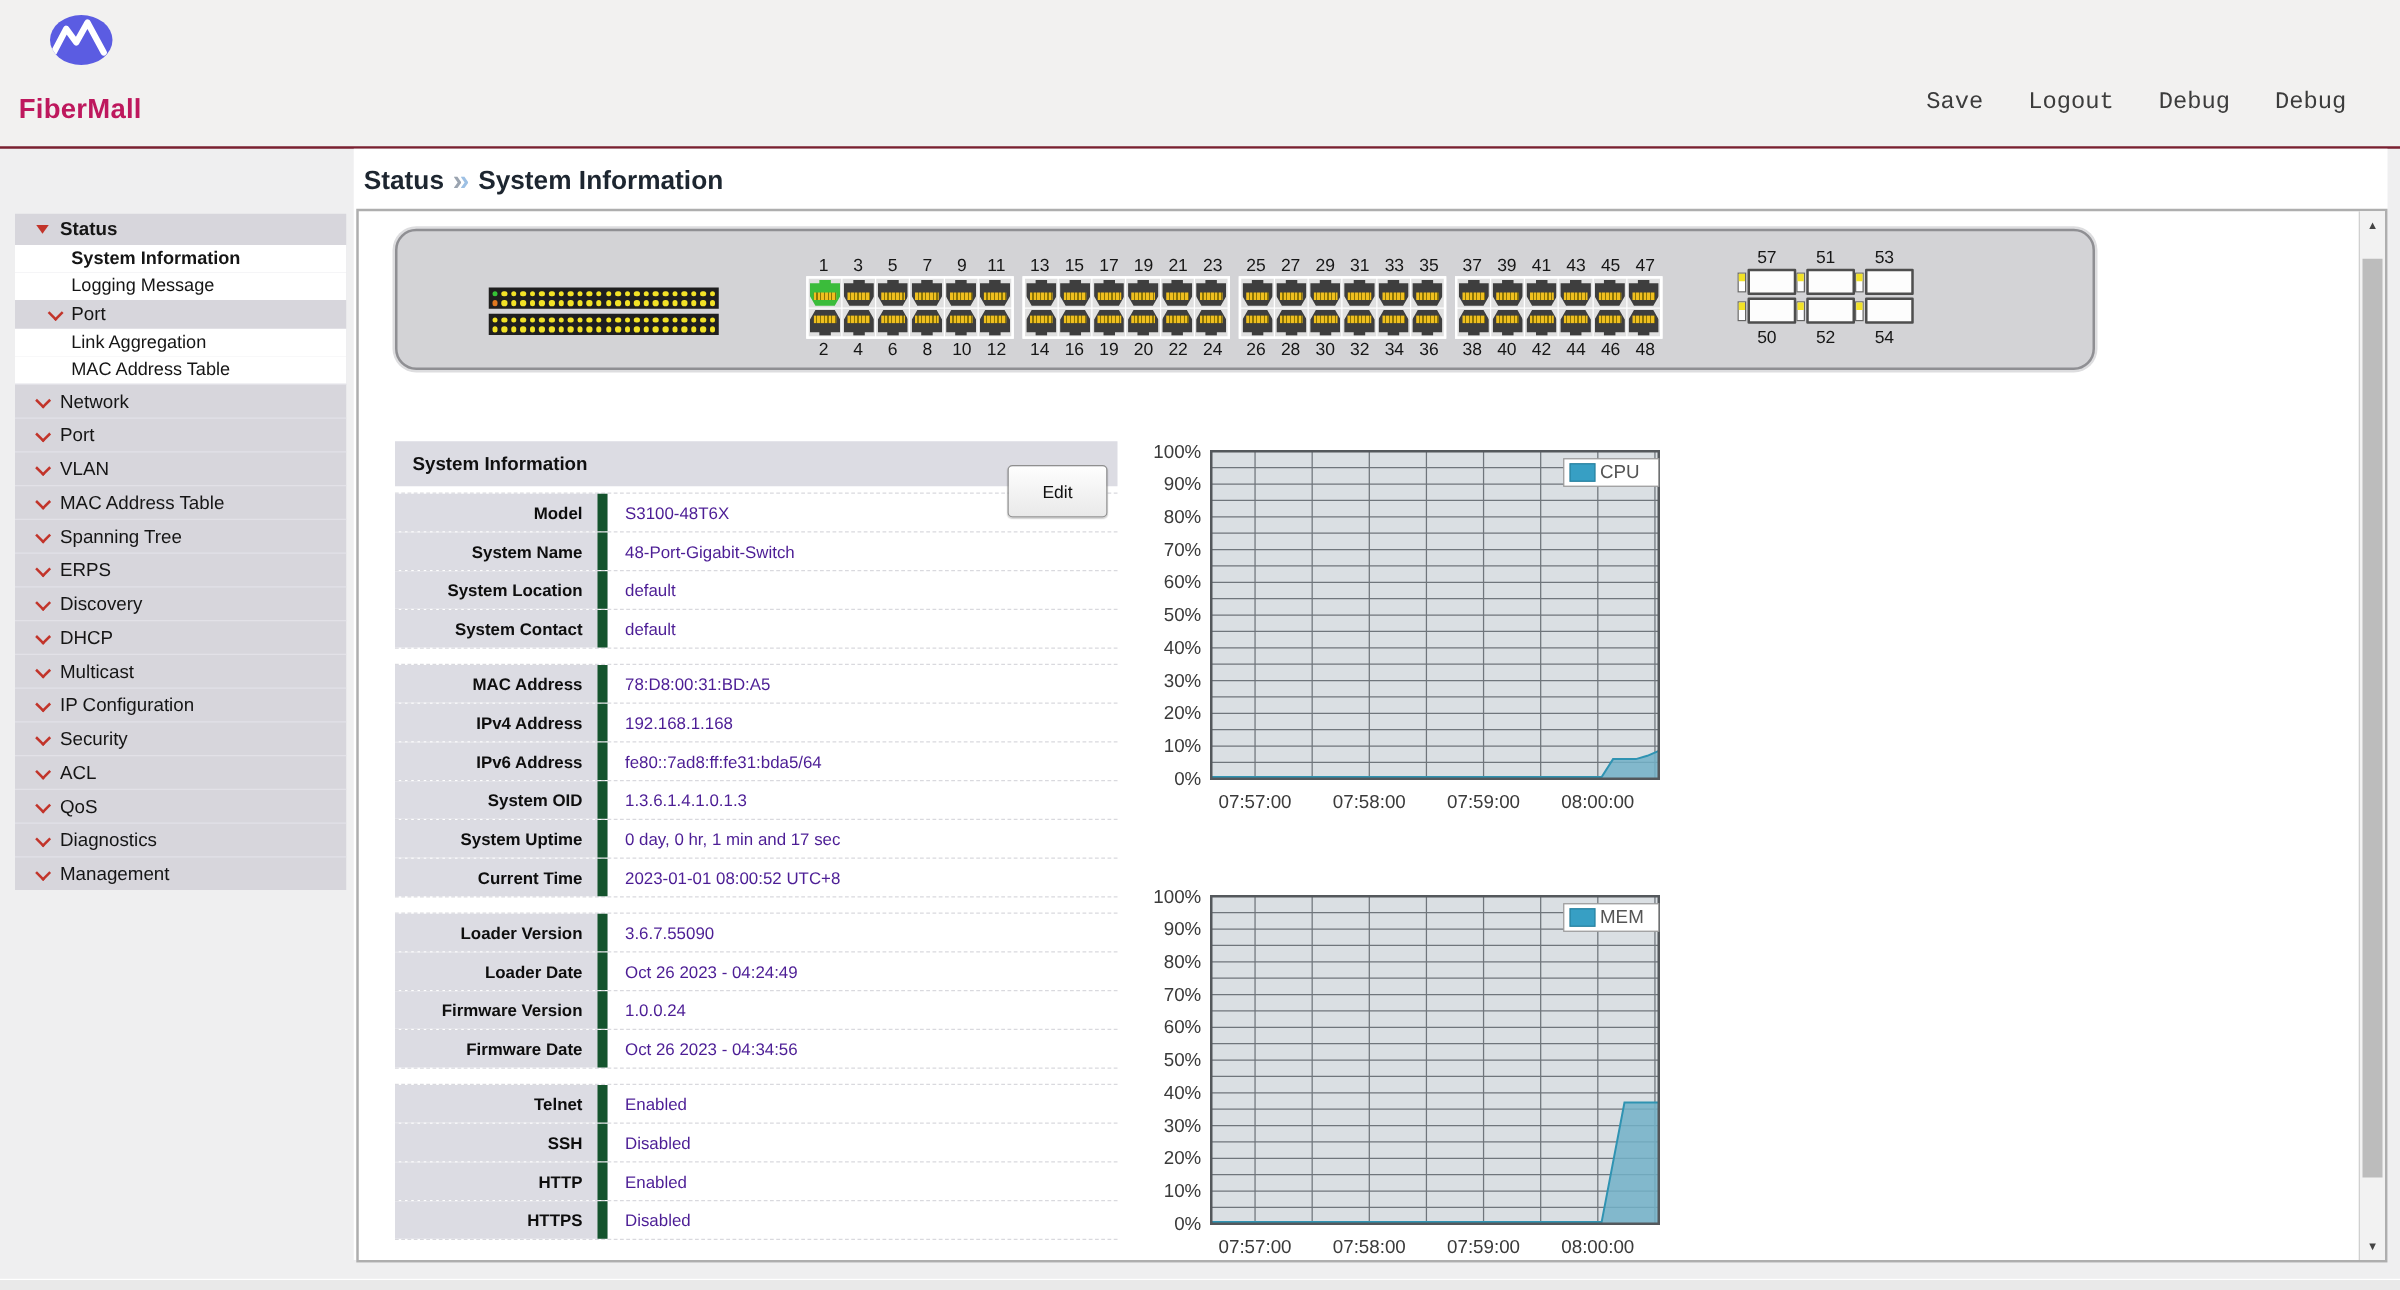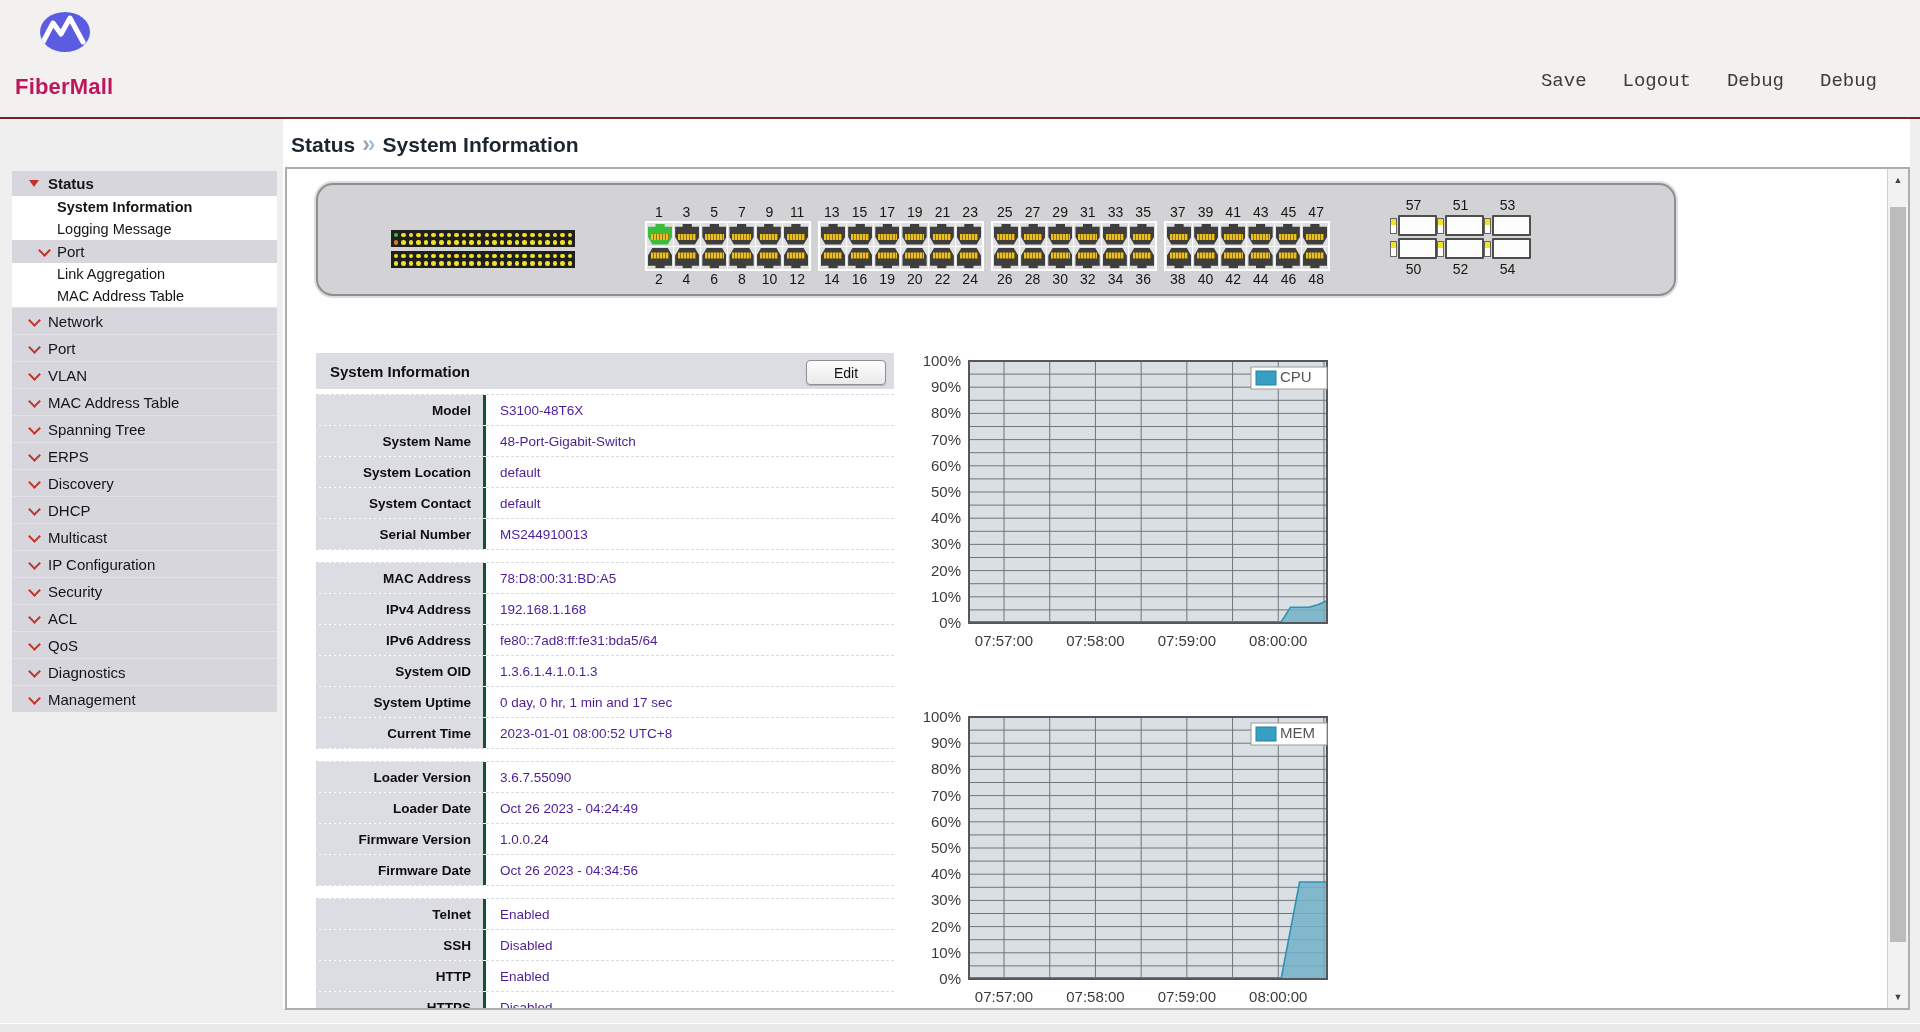--- a/index.html
+++ b/index.html
@@ -77,27 +77,27 @@
   .sfprow{display:flex;height:21px;margin:2px 0;}
   .sfpmod{width:47px;display:flex;align-items:center;cursor:pointer;}
   .sfpled{width:7px;height:16px;background:#fff;border:1px solid #666;margin-right:1px;box-sizing:border-box;position:relative;}
   .sfpled i{position:absolute;left:0;top:0;width:5px;height:6px;background:#f2e227;display:block;}
   .sfpbox{width:36px;height:17px;background:#fdfdfd;border:2px solid #4e4e4e;border-radius:1px;box-sizing:content-box;}
 
   
   .syscard{position:absolute;left:29px;top:184px;width:578px;}
   .syshead{height:36px;background:#dcdce3;position:relative;display:flex;align-items:center;margin-bottom:5px;}
   .syshead .t{font-size:15px;font-weight:bold;padding-left:14px;color:#101010;}
-  .editbtn{position:absolute;right:8px;top:7px;width:80px;height:25px;background:linear-gradient(#fefefe,#e9e9e9);
+  .editbtn{position:absolute;right:8px;top:19px;width:80px;height:42px;background:linear-gradient(#fefefe,#e9e9e9);
            border:1px solid #8f8f8f;border-radius:4px;font-size:14px;color:#101010;text-align:center;line-height:23px;
            box-shadow:0 1px 1px rgba(0,0,0,.18);cursor:pointer;box-sizing:border-box;}
   .sysgroup{margin-bottom:12px;border-top:1px dashed #d9d9de;}
   .sysrow{display:flex;height:30px;border-bottom:1px dashed #d9d9de;}
   .sysrow .lab{width:170px;background:#dcdce3;display:flex;align-items:center;justify-content:flex-end;
-               padding-right:12px;font-weight:bold;font-size:13.5px;color:#0e0e0e;border-right:3px solid #14532d;box-sizing:border-box;}
+               padding-right:12px;font-weight:bold;font-size:13.5px;color:#0e0e0e;border-right:8px solid #14532d;box-sizing:border-box;}
   .sysrow .val{flex:1;display:flex;align-items:center;padding-left:14px;font-size:13.5px;color:#4c1d95;}
 
   
   .chart{position:absolute;left:616px;width:450px;height:316px;}
   #chart1{top:182px;} #chart2{top:538px;}
   .chart svg text{font-family:"Liberation Sans",sans-serif;}
 
   .footer{position:absolute;left:0;bottom:0;width:1920px;height:8px;background:#e9e9e9;border-top:1px solid #fff;}
 </style>
 </head>
@@ -711,24 +711,20 @@
                 <div class="lab">System Name</div>
                 <div class="val">48-Port-Gigabit-Switch</div>
               </div>
               <div class="sysrow">
                 <div class="lab">System Location</div>
                 <div class="val">default</div>
               </div>
               <div class="sysrow">
                 <div class="lab">System Contact</div>
                 <div class="val">default</div>
-              </div>
-              <div class="sysrow">
-                <div class="lab">Serial Number</div>
-                <div class="val">MS244910013</div>
               </div>
             </div>
             <div class="sysgroup">
               <div class="sysrow">
                 <div class="lab">MAC Address</div>
                 <div class="val">78:D8:00:31:BD:A5</div>
               </div>
               <div class="sysrow">
                 <div class="lab">IPv4 Address</div>
                 <div class="val">192.168.1.168</div>

